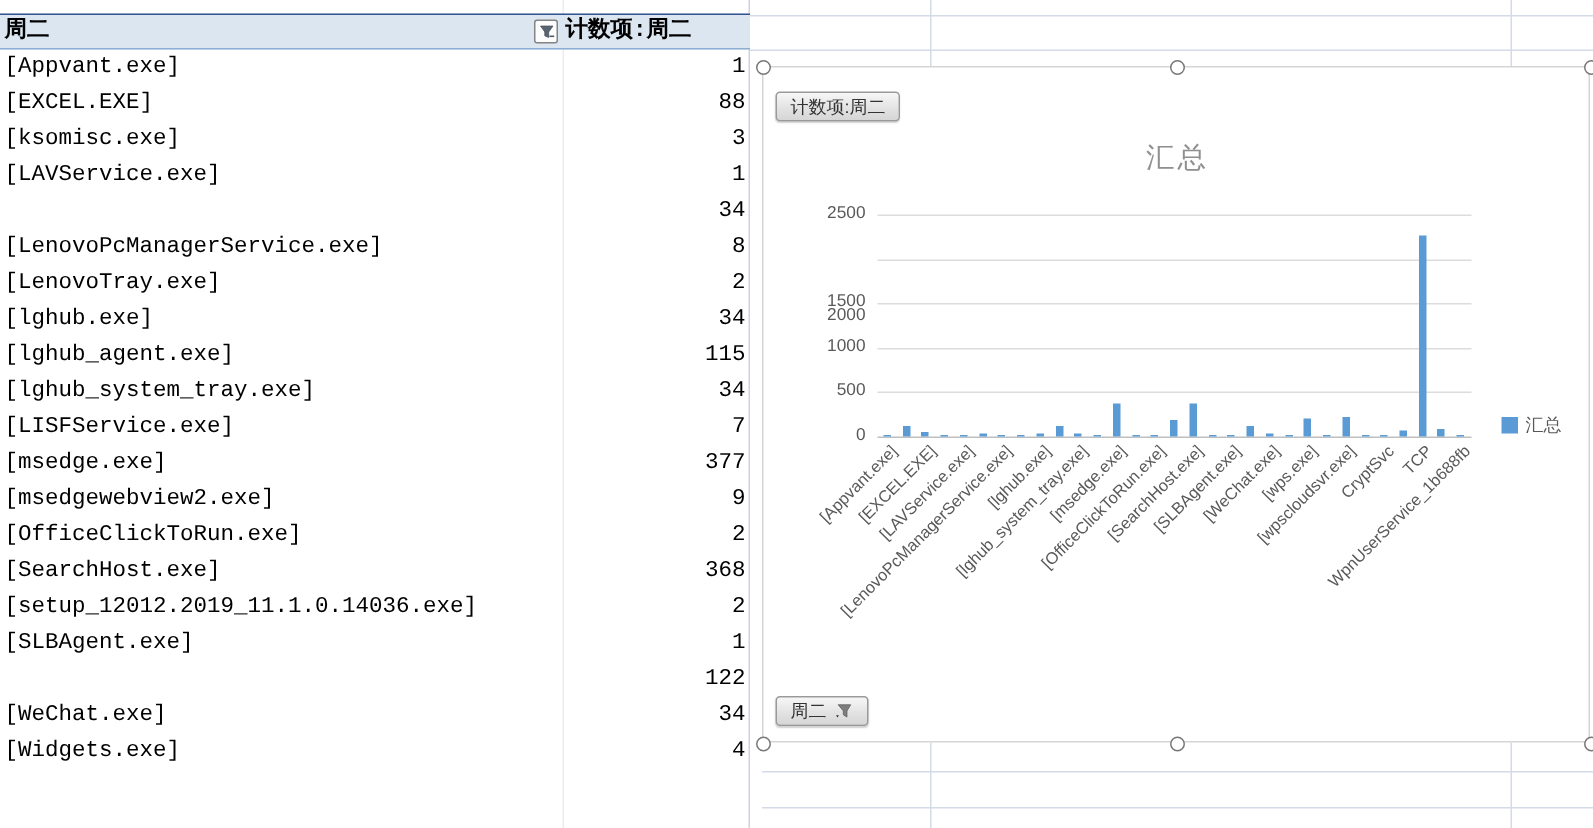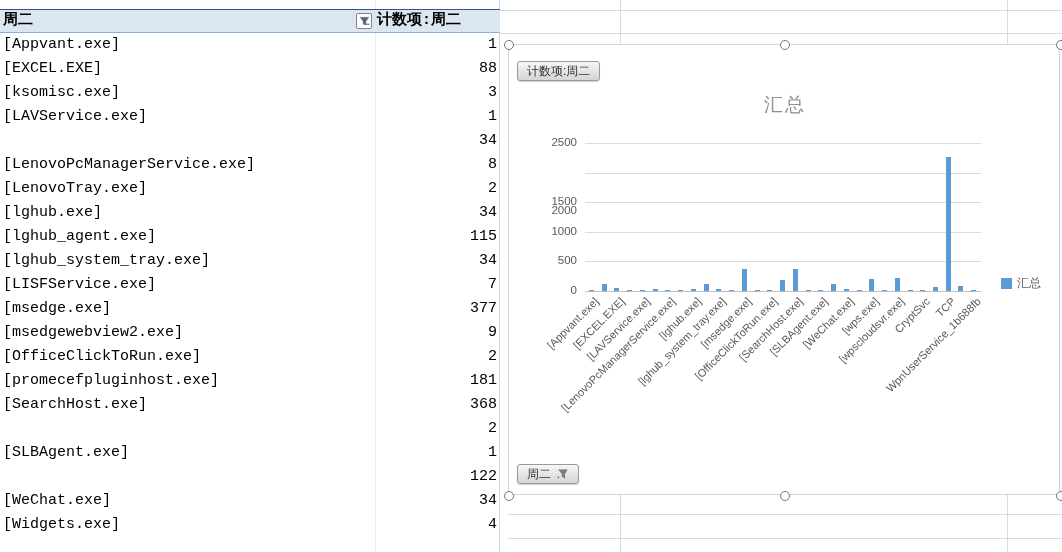--- a/index.html
+++ b/index.html
@@ -139,28 +139,25 @@
         </div>
         <div class="prow">
           <span class="nm">[msedgewebview2.exe]</span>
           <span class="vl">9</span>
         </div>
         <div class="prow">
           <span class="nm">[OfficeClickToRun.exe]</span>
           <span class="vl">2</span>
         </div>
         <div class="prow">
-          <span class="nm">[promecefpluginhost.exe]</span>
-          <span class="vl">181</span>
-        </div>
-        <div class="prow">
           <span class="nm">[SearchHost.exe]</span>
           <span class="vl">368</span>
         </div>
         <div class="prow">
+          <span class="nm">[setup_12012.2019_11.1.0.14036.exe]</span>
           <span class="vl">2</span>
         </div>
         <div class="prow">
           <span class="nm">[SLBAgent.exe]</span>
           <span class="vl">1</span>
         </div>
         <div class="prow">
           <span class="vl">122</span>
         </div>
         <div class="prow">

